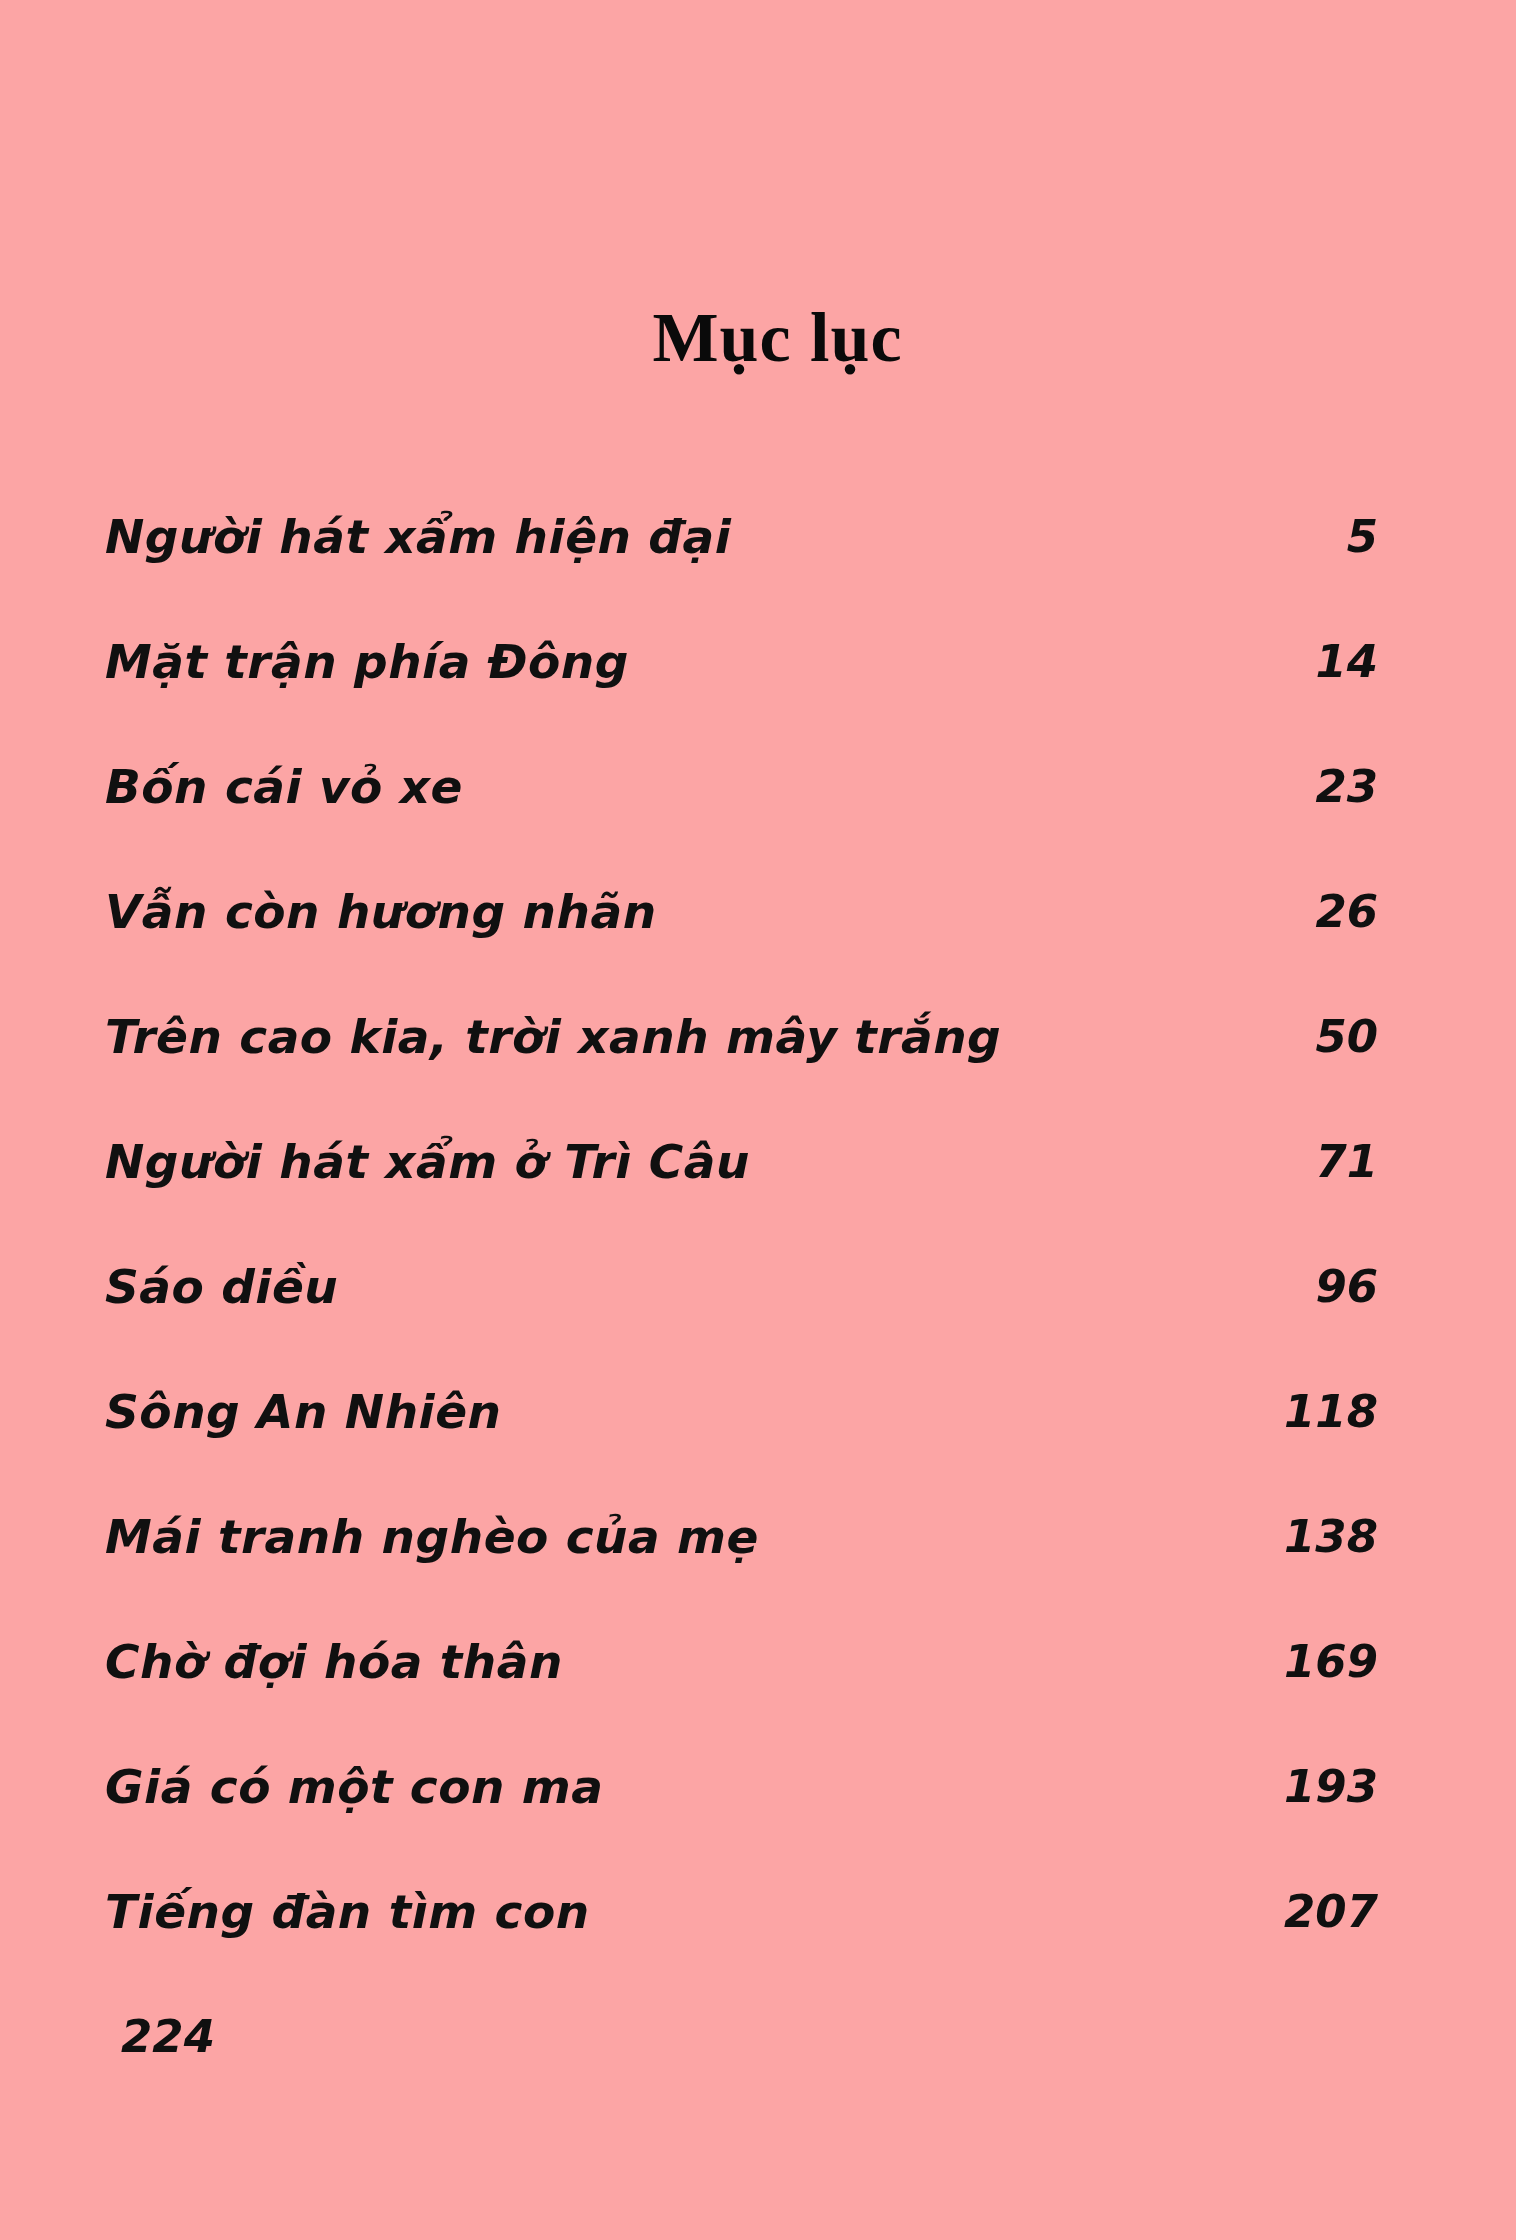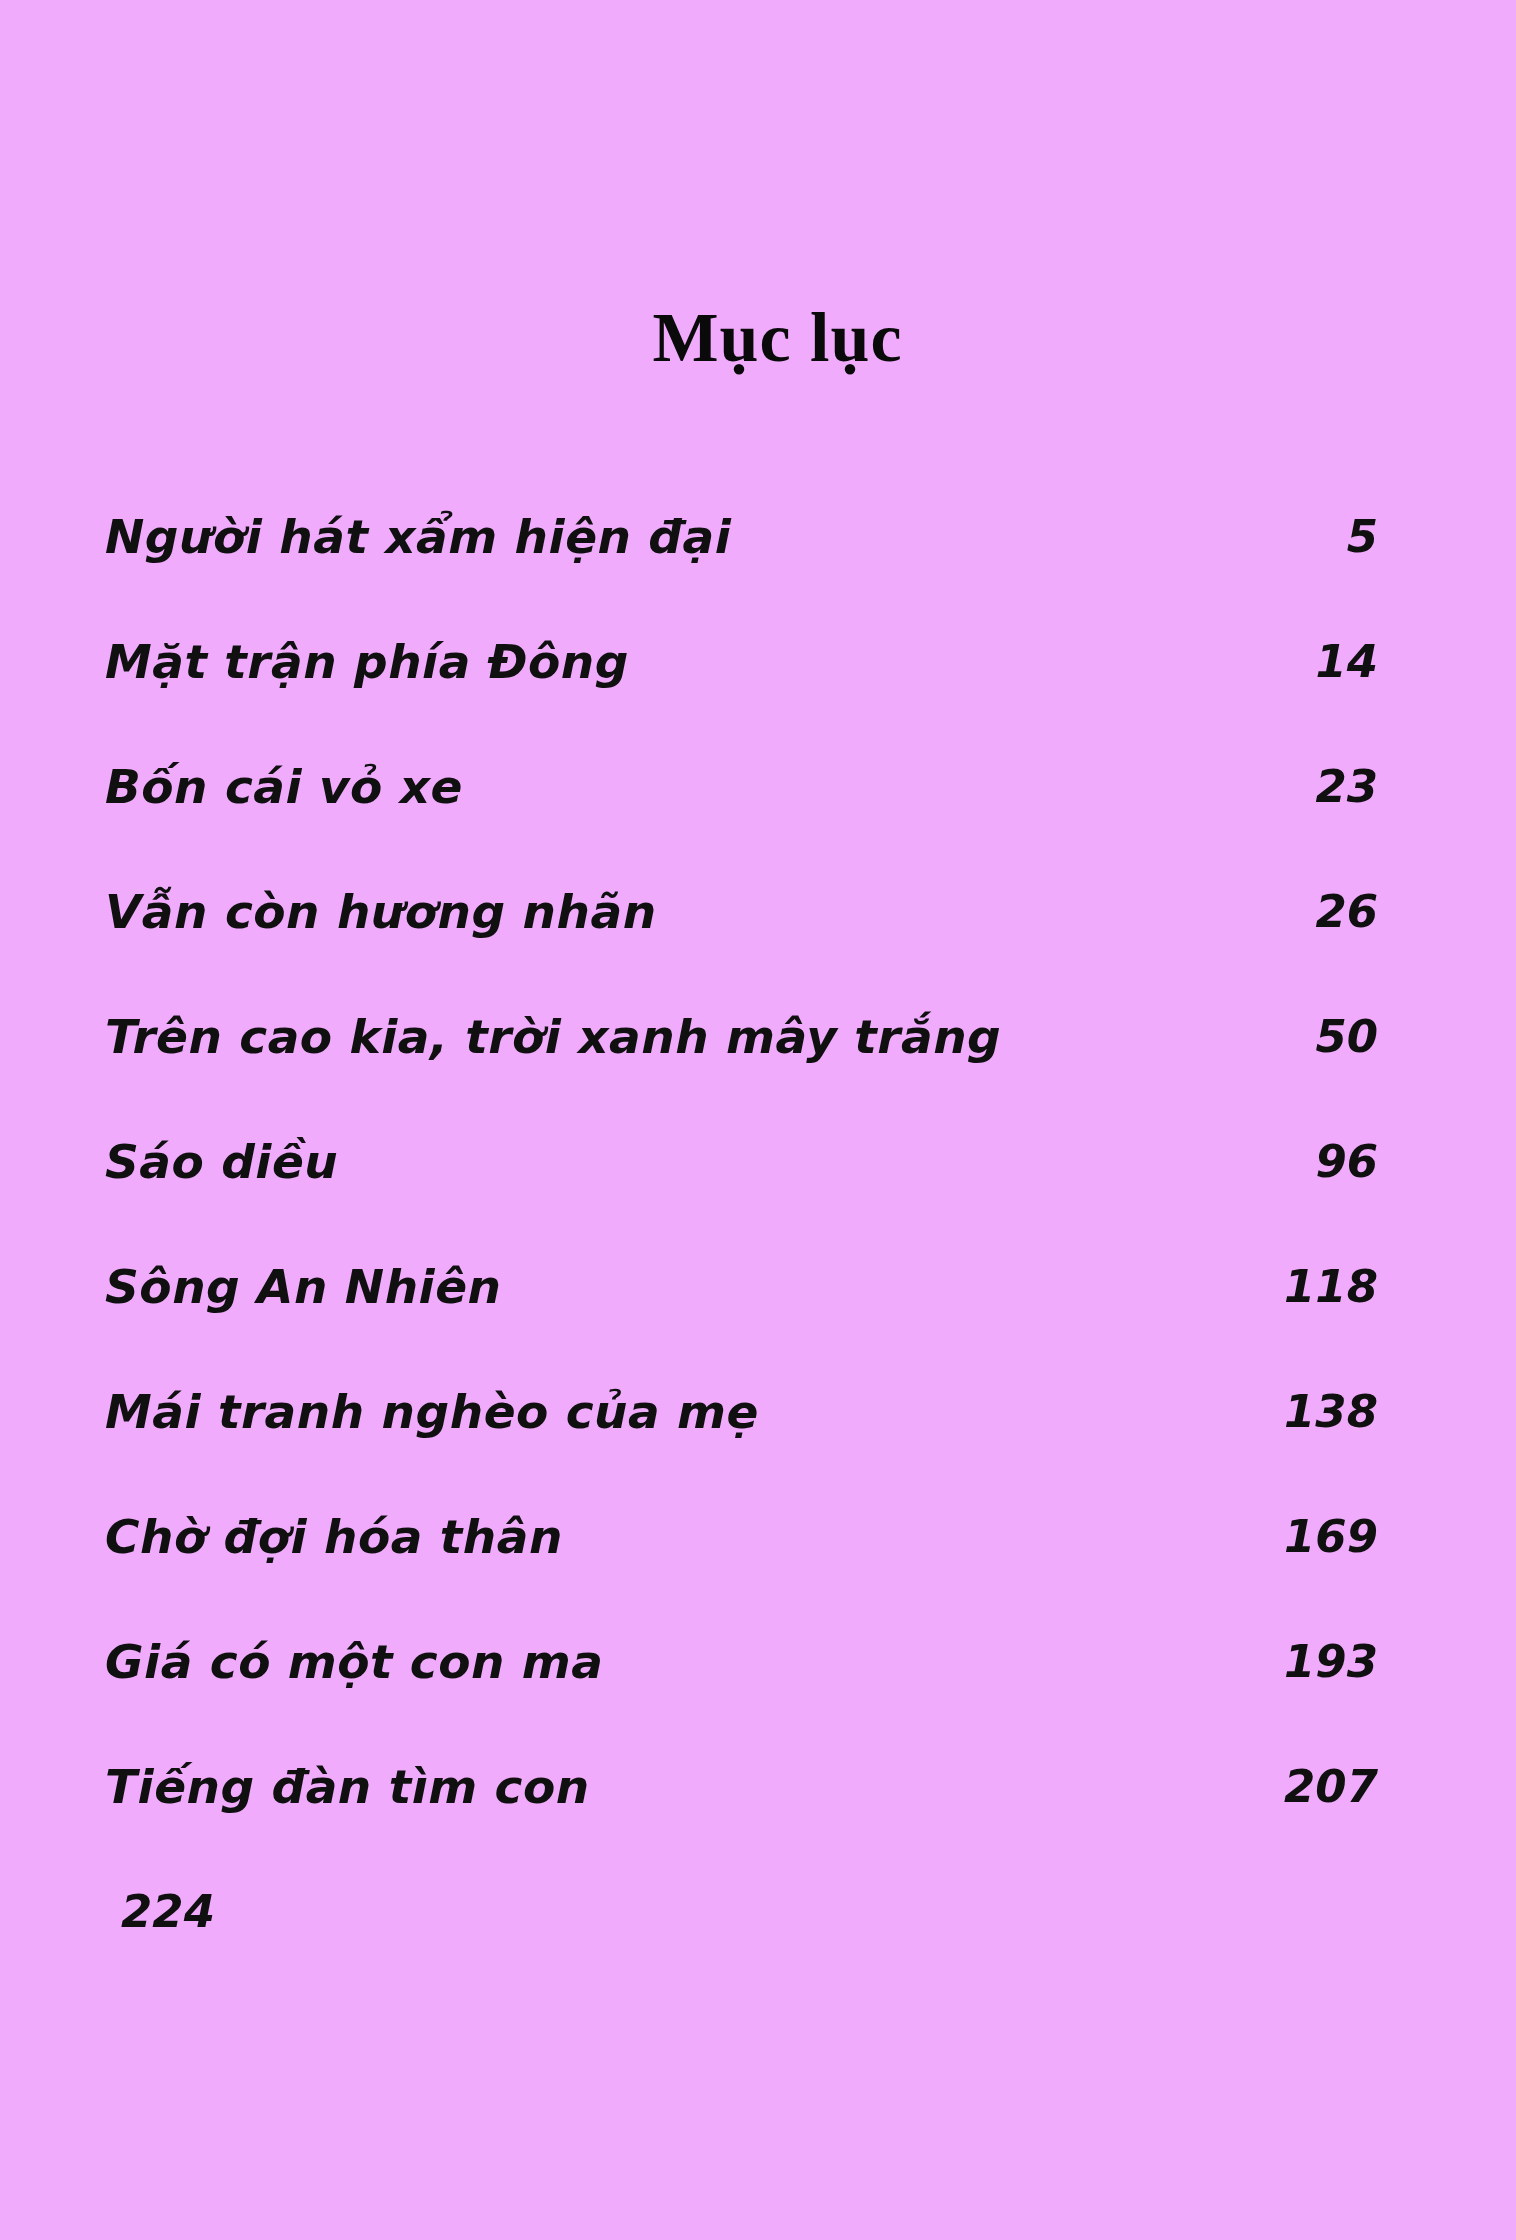--- a/index.html
+++ b/index.html
@@ -10,21 +10,21 @@
   body {
     width: 1516px;
     height: 2240px;
     position: relative;
     font-family: "DejaVu Sans", sans-serif;
     overflow: hidden;
   }
   .page {
     position: absolute;
     inset: 0;
-    background: #f0abfc;
+    background: #fca5a5;
     color: #0d0d0d;
     box-sizing: border-box;
     padding: 296px 138px 8px 105px;
   }
   .title {
     font-family: "Liberation Serif", "DejaVu Serif", serif;
     font-weight: 700;
     font-size: 70px;
     line-height: 1.2;
     text-align: center;
@@ -89,20 +89,24 @@
   <div class="entry">
     <span class="entry-title">Vẫn còn hương nhãn</span>
     <span class="entry-page">26</span>
   </div>
 
   <div class="entry">
     <span class="entry-title">Trên cao kia, trời xanh mây trắng</span>
     <span class="entry-page">50</span>
   </div>
 
+  <div class="entry">
+    <span class="entry-title">Người hát xẩm ở Trì Câu</span>
+    <span class="entry-page">71</span>
+  </div>
 
   <div class="entry">
     <span class="entry-title">Sáo diều</span>
     <span class="entry-page">96</span>
   </div>
 
   <div class="entry">
     <span class="entry-title">Sông An Nhiên</span>
     <span class="entry-page">118</span>
   </div>

